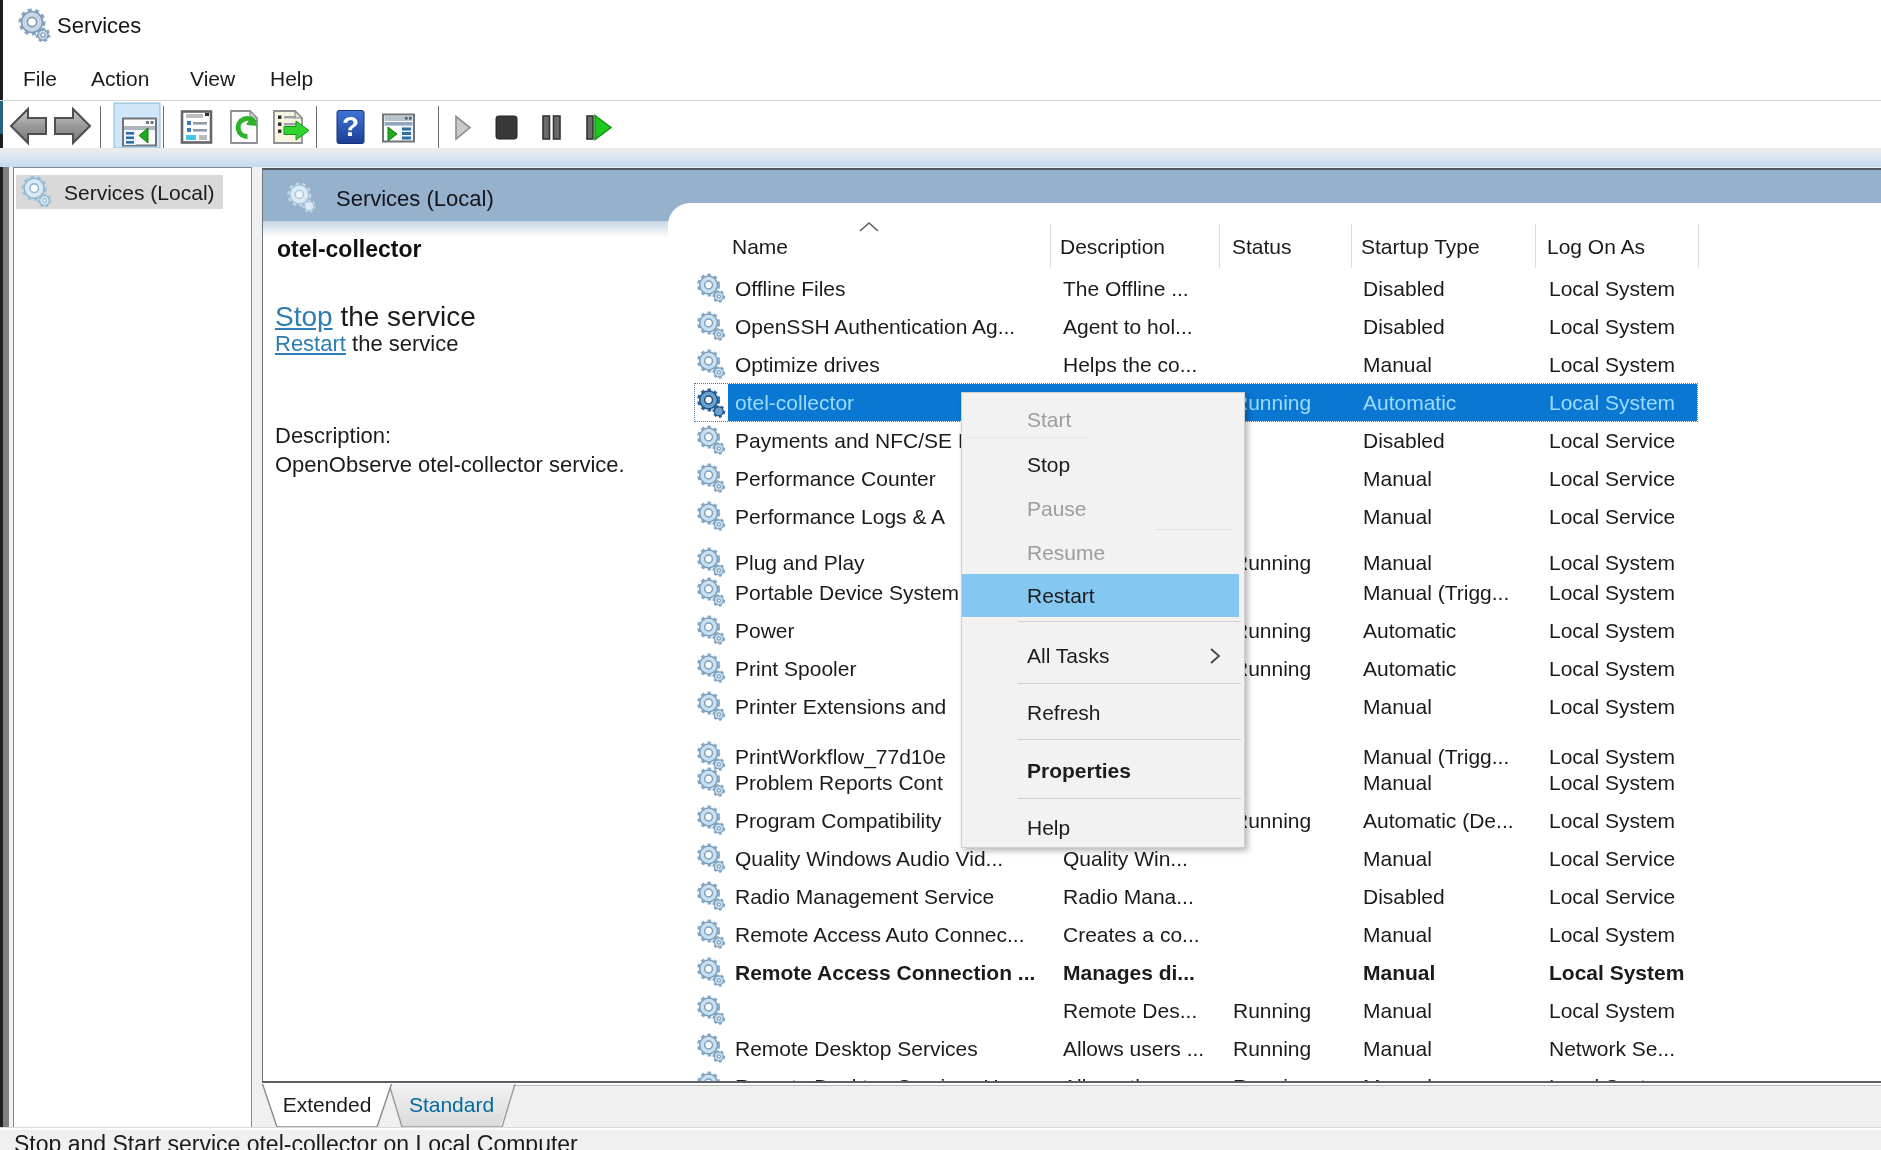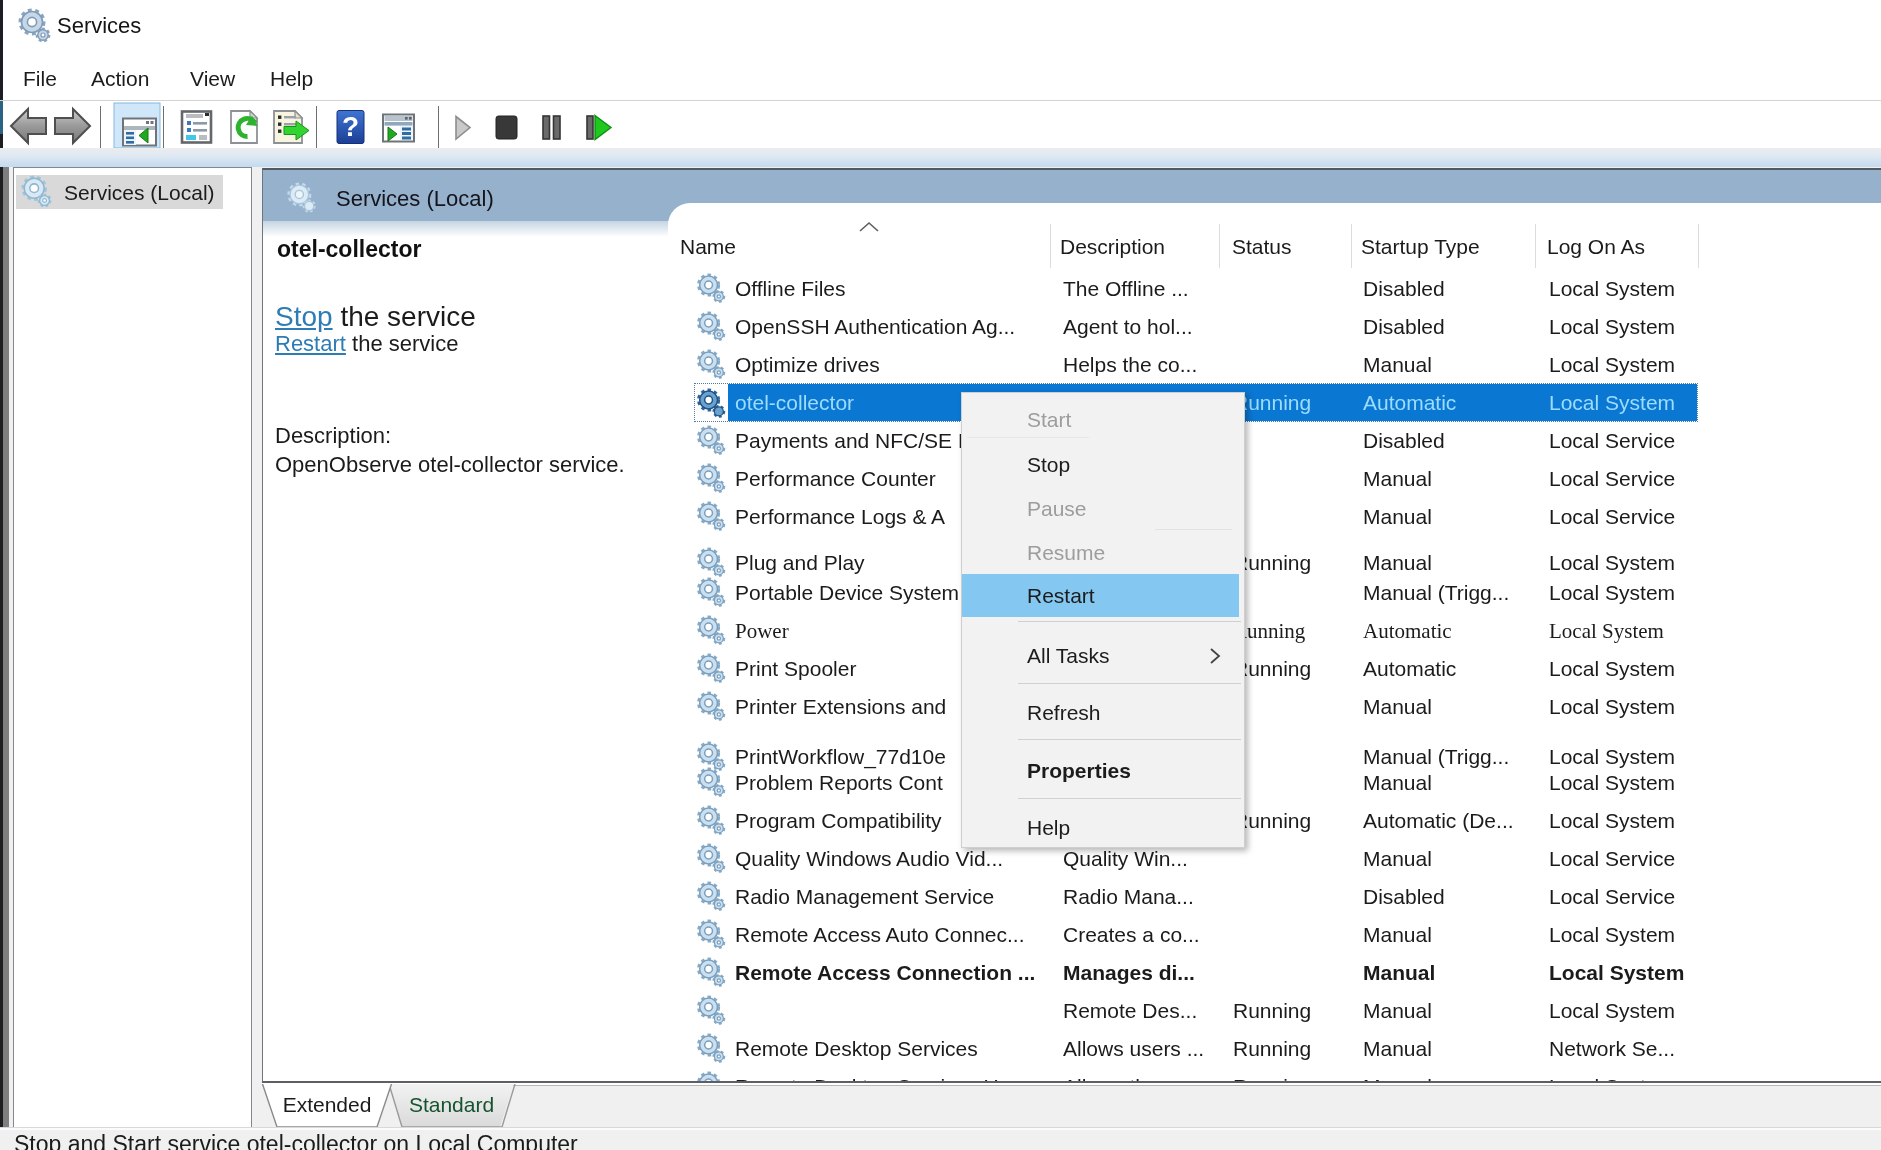--- a/index.html
+++ b/index.html
@@ -158,21 +158,21 @@
   </g>
 </svg>
 <div class="abs" style="left:336px;top:186px;font-size:22px;color:#14141c;">Services (Local)</div>
 
 <div class="abs" style="left:277px;top:236px;font-size:23px;font-weight:bold;color:#101010;">otel-collector</div>
 <div class="abs" style="left:275px;top:301px;font-size:28px;"><span style="color:#2e7cb5;text-decoration:underline;">Stop</span> the service</div>
 <div class="abs" style="left:275px;top:331px;font-size:22px;"><span style="color:#2e7cb5;text-decoration:underline;">Restart</span> the service</div>
 <div class="abs" style="left:275px;top:423px;font-size:22px;">Description:</div>
 <div class="abs" style="left:275px;top:452px;font-size:22px;">OpenObserve otel-collector service.</div>
 
-<div class="txt" style="left:680px;top:228px;">Name</div>
+<div class="txt" style="left:732px;top:228px;">Name</div>
 <div class="txt" style="left:1060px;top:228px;">Description</div>
 <div class="txt" style="left:1232px;top:228px;">Status</div>
 <div class="txt" style="left:1361px;top:228px;">Startup Type</div>
 <div class="txt" style="left:1547px;top:228px;">Log On As</div>
 <svg class="abs" style="left:858px;top:220px;" width="22" height="14" viewBox="0 0 22 14">
   <polyline points="2,11 11,3 20,11" fill="none" stroke="#606060" stroke-width="1.6"></polyline>
 </svg>
 <div class="abs" style="left:1050px;top:224px;width:1px;height:44px;background:#dcdcdc;"></div>
 <div class="abs" style="left:1219px;top:224px;width:1px;height:44px;background:#dcdcdc;"></div>
 <div class="abs" style="left:1351px;top:224px;width:1px;height:44px;background:#dcdcdc;"></div>
@@ -273,21 +273,21 @@
     <span class="l">Local System</span>
   </div>
 <div class="row" style="top:574px;">
     <svg class="gi" viewBox="0 0 28 28">
       <use href="#g"></use>
     </svg>
     <span class="n">Portable Device System</span>
     <span class="t">Manual (Trigg...</span>
     <span class="l">Local System</span>
   </div>
-<div class="row" style="top:612px;font-family:Liberation Serif, serif;">
+<div class="row" style="top:612px;">
     <svg class="gi" viewBox="0 0 28 28">
       <use href="#g"></use>
     </svg>
     <span class="n">Power</span>
     <span class="s">Running</span>
     <span class="t">Automatic</span>
     <span class="l">Local System</span>
   </div>
 <div class="row" style="top:650px;">
     <svg class="gi" viewBox="0 0 28 28">
@@ -420,21 +420,21 @@
     </svg>
   <div class="abs" style="left:57px;top:290.5px;width:223px;height:1px;background:#d0d0d0;"></div>
   <div class="abs" style="left:66px;top:299px;height:44px;line-height:44px;">Refresh</div>
   <div class="abs" style="left:57px;top:346.5px;width:223px;height:1px;background:#d0d0d0;"></div>
   <div class="abs" style="left:66px;top:357px;height:44px;line-height:44px;font-weight:bold;">Properties</div>
   <div class="abs" style="left:57px;top:405.5px;width:223px;height:1px;background:#d0d0d0;"></div>
   <div class="abs" style="left:66px;top:414px;height:44px;line-height:44px;">Help</div>
 </div>
 
 <div class="abs" style="left:386px;top:1084px;width:131px;height:43px;background:linear-gradient(#f2f2f2,#dadada);clip-path:polygon(2.5% 0,97.5% 0,87% 100%,12.5% 100%);"></div>
-<div class="abs" style="left:389px;top:1084px;width:125px;height:32px;line-height:42px;font-size:21px;text-align:center;color:#14532d;">Standard</div>
+<div class="abs" style="left:389px;top:1084px;width:125px;height:32px;line-height:42px;font-size:21px;text-align:center;color:#0369a1;">Standard</div>
 <svg class="abs" style="left:386px;top:1084px;" width="132" height="44" viewBox="0 0 132 44">
     <polyline points="3,0 16,43 116,43 129,0" fill="none" stroke="#9a9a9a" stroke-width="1.4"></polyline>
   </svg>
 <div class="abs" style="left:260px;top:1084px;width:134px;height:43px;background:#ffffff;clip-path:polygon(2% 0,98% 0,88% 100%,12% 100%);"></div>
 <svg class="abs" style="left:260px;top:1084px;" width="134" height="44" viewBox="0 0 134 44">
     <polyline points="2.5,0 17,43 117,43 131.5,0" fill="none" stroke="#8a8a8a" stroke-width="1.4"></polyline>
   </svg>
 <div class="abs" style="left:262px;top:1084px;width:130px;height:43px;line-height:42px;font-size:21px;text-align:center;color:#1b1b1b;">Extended</div>
 
 <div class="abs" style="left:0;top:1127px;width:1881px;height:1px;background:#d9d9d9;"></div>

